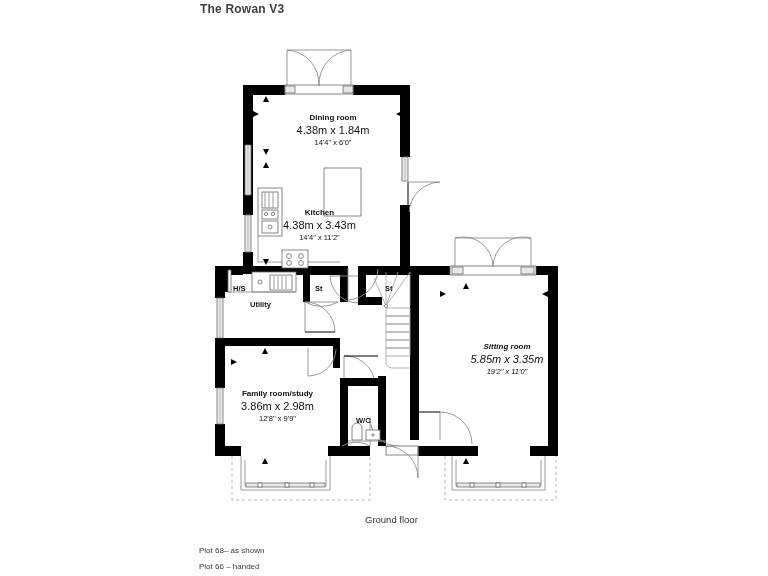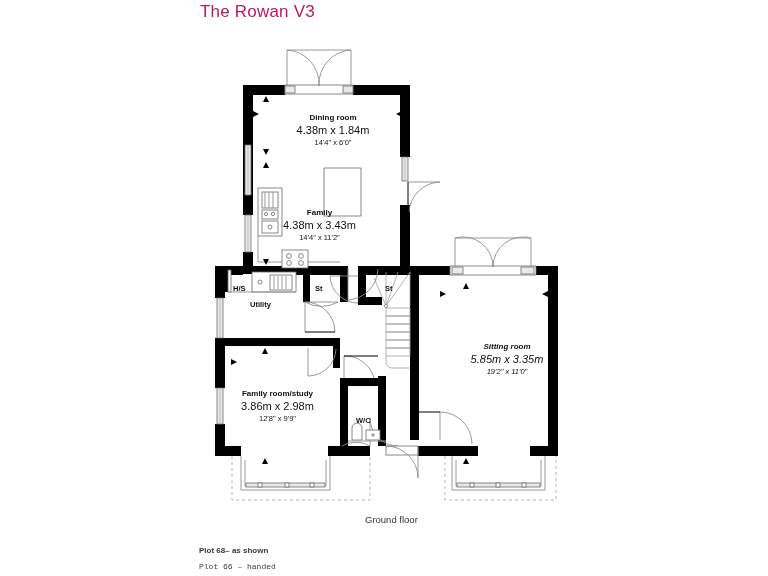--- a/index.html
+++ b/index.html
@@ -12,24 +12,24 @@
     height: 576px;
     position: relative;
     font-family: "Liberation Sans", sans-serif;
     overflow: hidden;
   }
 
   #plan-title {
     position: absolute;
     left: 200px;
     top: 2px;
-    font-size: 17px;
-    font-weight: normal;
+    font-size: 12px;
+    font-weight: bold;
     letter-spacing: 0.2px;
-    color: #be185d;
+    color: #404040;
   }
 
   #floorplan-canvas {
     position: absolute;
     left: 0;
     top: 0;
     width: 768px;
     height: 576px;
   }
 
@@ -40,22 +40,22 @@
     font-size: 9.5px;
     color: #333333;
   }
 
   .plot-note {
     position: absolute;
     left: 199px;
     font-size: 8px;
     color: #3a3a3a;
   }
-  #plot-note-1 { top: 546px; font-weight: bold; }
-  #plot-note-2 { top: 562px; font-family: Liberation Mono, monospace; }
+  #plot-note-1 { top: 546px; }
+  #plot-note-2 { top: 562px; }
 
   .room-label {
     position: absolute;
     text-align: center;
     color: #111111;
     line-height: 1.38;
     white-space: nowrap;
   }
   .room-label .rl-name {
     font-size: 8px;
@@ -350,21 +350,21 @@
 
 </svg>
 
 <div class="room-label" style="left:278px; top:112px; width:110px;">
   <span class="rl-name">Dining room</span>
   <span class="rl-metric">4.38m x 1.84m</span>
   <span class="rl-imperial">14'4" x 6'0"</span>
 </div>
 
 <div class="room-label" style="left:272px; top:207px; width:95px;">
-  <span class="rl-name">Family</span>
+  <span class="rl-name">Kitchen</span>
   <span class="rl-metric">4.38m x 3.43m</span>
   <span class="rl-imperial">14'4" x 11'2"</span>
 </div>
 
 <div class="room-label" style="left:452px; top:341px; width:110px;font-style:italic;">
   <span class="rl-name">Sitting room</span>
   <span class="rl-metric">5.85m x 3.35m</span>
   <span class="rl-imperial">19'2" x 11'0"</span>
 </div>
 

